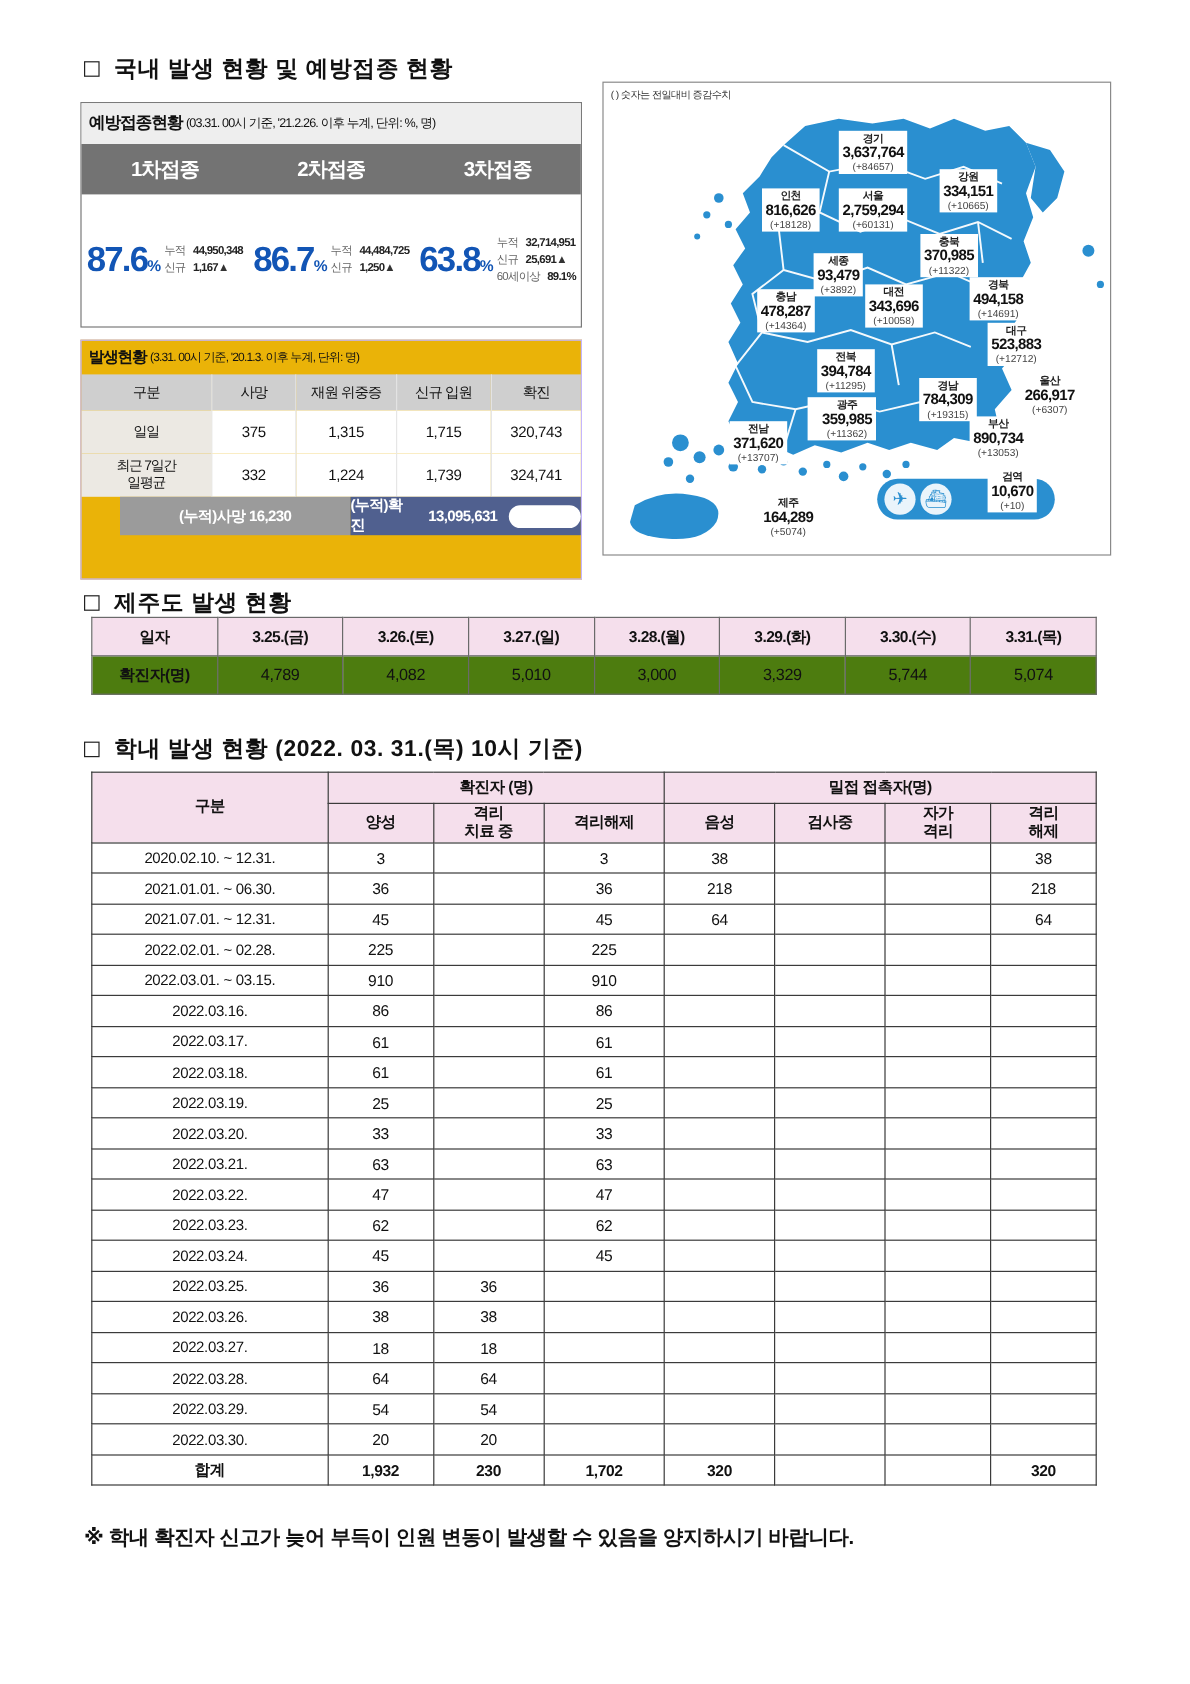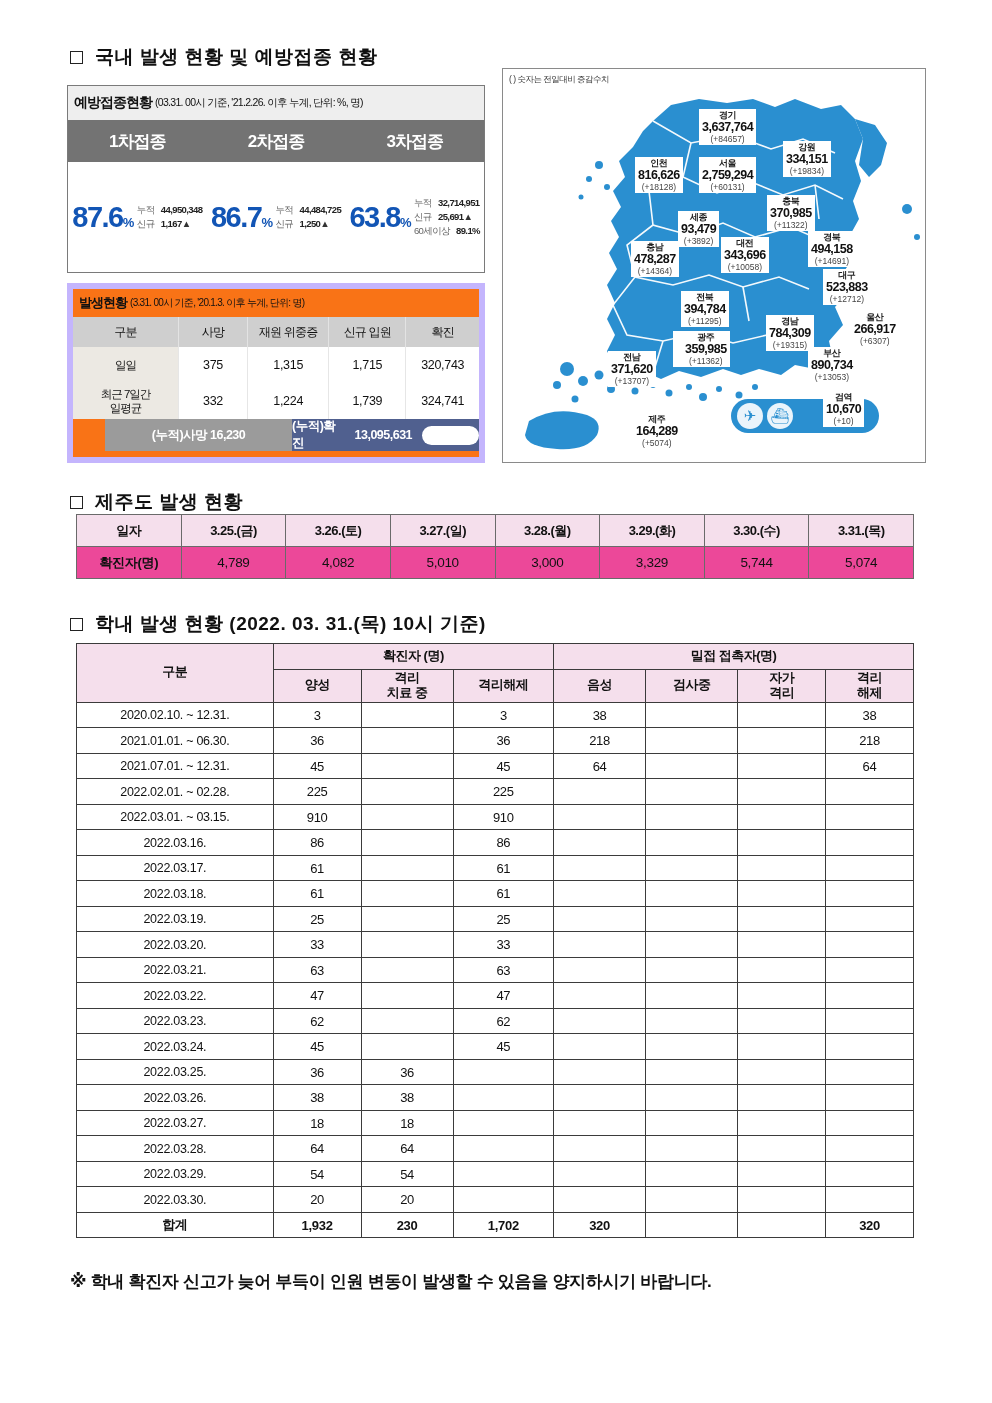--- a/index.html
+++ b/index.html
@@ -69,23 +69,23 @@
   .vpct .unit { font-size: 13px; }
   .vdet { font-size: 9.5px; line-height: 1.5; letter-spacing:-0.6px; color:#333; }
   .vdet .lab { color:#666; display:inline-block; min-width:22px; }
   .vdet .num { font-weight: bold; color:#222; }
   .vdet .up { color:#333; }
 
   
   #occ-panel {
     position:absolute;
     left: 67px; top: 283px;
-    width: 418px; height: 180px;
-    border: 6px solid #c4b5fd;
-    background:#f97316;
+    width: 418px; height: 200px;
+    border: 1px solid #c4b5fd;
+    background:#eab308;
   }
   .occ-title { height: 28px; display:flex; align-items:center; padding-left:6px; }
   .occ-title b { font-size: 13px; letter-spacing:-1px; }
   .occ-title span { font-size: 10px; letter-spacing:-0.7px; margin-left:3px; }
   table.occ { width:100%; border-collapse: collapse; table-layout: fixed; }
   table.occ th {
     background:#cfcfcf; font-size:12px; font-weight:normal; height:30px;
     border-right:1px solid #e3e3e3; letter-spacing:-0.8px;
   }
   table.occ th:last-child { border-right:none; }
@@ -143,21 +143,21 @@
   
   #sec2-head { position:absolute; left:70px; top:489px; }
   #jeju-tbl {
     position:absolute; left:76px; top:514px; width:838px;
     border-collapse: collapse; table-layout: fixed;
   }
   #jeju-tbl th, #jeju-tbl td {
     border: 1px solid #6a6a6a; height:32px; text-align:center;
   }
   #jeju-tbl th { background:#f5dfec; font-size:13px; font-weight:bold; letter-spacing:-0.5px; }
-  #jeju-tbl td { font-size:13.5px; background:#ec4899; letter-spacing:-0.3px;}
+  #jeju-tbl td { font-size:13.5px; background:#4d7c0f; letter-spacing:-0.3px;}
   #jeju-tbl td.rh { font-weight:bold; font-size:13px; }
 
   
   #sec3-head { position:absolute; left:70px; top:611px; }
   #school-wrap { position:absolute; left:76px; top:643px; width:838px; }
   table.school { width:100%; border-collapse: collapse; table-layout: fixed; }
   table.school th {
     border: 1px solid #3b3b3b;
     background:#f5dfec;
     font-size:13px; font-weight:bold;
@@ -349,21 +349,21 @@
 
   <div id="map-labels">
       <div class="mlab" style="left: 196px; top: 40px;">
         <span class="nm">경기</span>
         <span class="vl">3,637,764</span>
         <span class="dl">(+84657)</span>
       </div>
       <div class="mlab" style="left: 280px; top: 72px;">
         <span class="nm">강원</span>
         <span class="vl">334,151</span>
-        <span class="dl">(+19834)</span>
+        <span class="dl">(+10665)</span>
       </div>
       <div class="mlab" style="left: 132px; top: 88px;">
         <span class="nm">인천</span>
         <span class="vl">816,626</span>
         <span class="dl">(+18128)</span>
       </div>
       <div class="mlab" style="left: 196px; top: 88px;">
         <span class="nm">서울</span>
         <span class="vl">2,759,294</span>
         <span class="dl">(+60131)</span>

